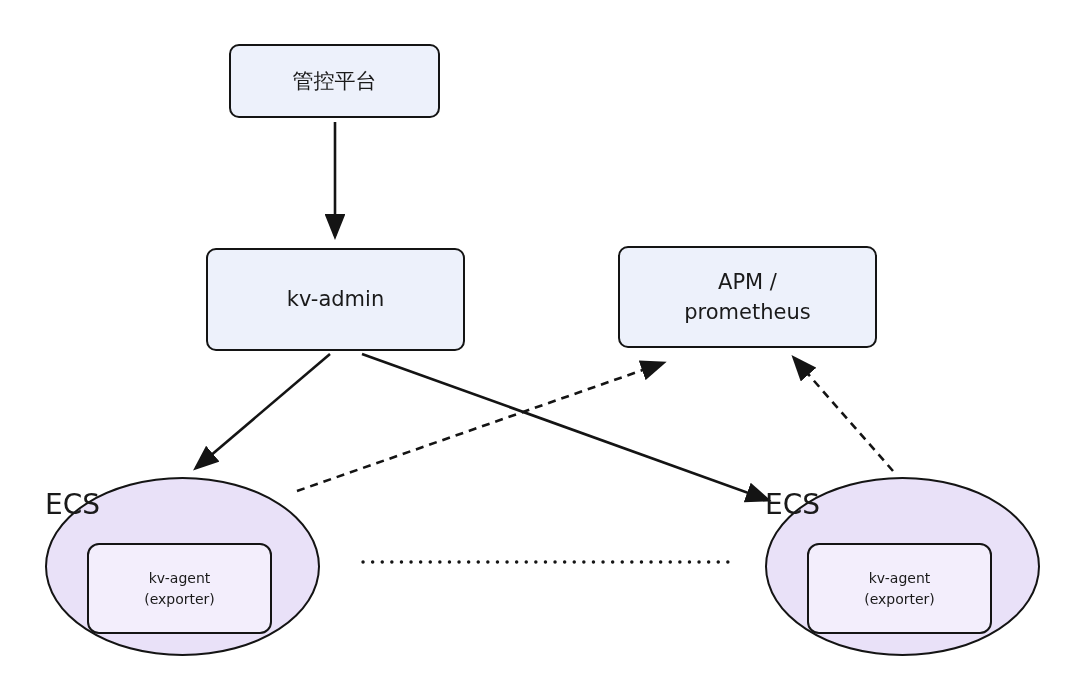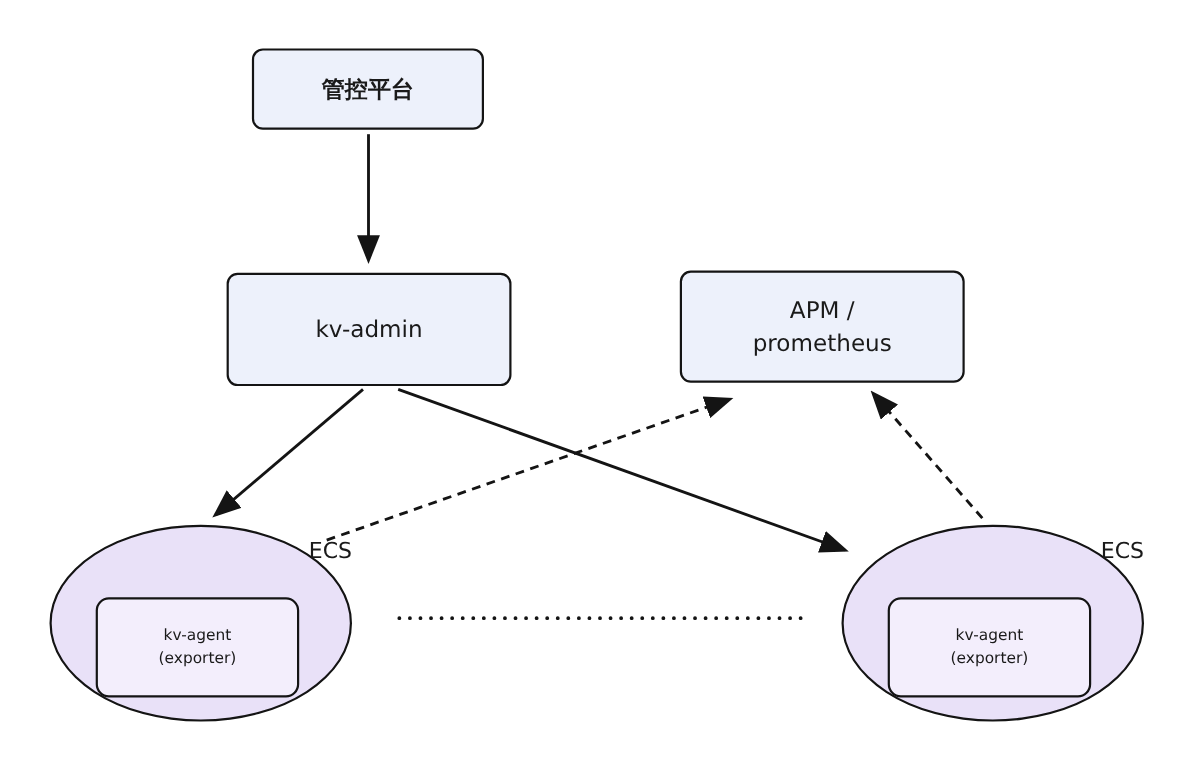--- a/index.html
+++ b/index.html
@@ -34,31 +34,31 @@
     font-size: 21px;
     line-height: 1.45;
   }
   .ellipse {
     background: #e9e1f8;
     border: 2.5px solid #141414;
     border-radius: 50%;
   }
   .ellipse-label {
     position: absolute;
-    text-align: right;
-    font-size: 20px;
+    text-align: left;
+    font-size: 28px;
   }
   .inner-box {
     background: #f3eefc;
     border: 2.5px solid #141414;
     border-radius: 12px;
     font-size: 14px;
     line-height: 1.45;
   }
-  .mgmt     { left: 229px; top: 44px;  width: 211px; height: 74px; font-weight: bold; }
+  .mgmt     { left: 229px; top: 44px;  width: 211px; height: 74px; }
   .kvadmin  { left: 206px; top: 248px; width: 259px; height: 103px; }
   .apm      { left: 618px; top: 246px; width: 259px; height: 102px; }
   .ecs-left    { left: 45px;  top: 477px; width: 275px; height: 179px; }
   .ecs-right   { left: 765px; top: 477px; width: 275px; height: 179px; }
   .ecs-left-label  { left: 45px;  top: 488px; width: 275px; }
   .ecs-right-label { left: 765px; top: 488px; width: 275px; }
   .agent-left  { left: 87px;  top: 543px; width: 185px; height: 91px; }
   .agent-right { left: 807px; top: 543px; width: 185px; height: 91px; }
 </style>
 </head>

